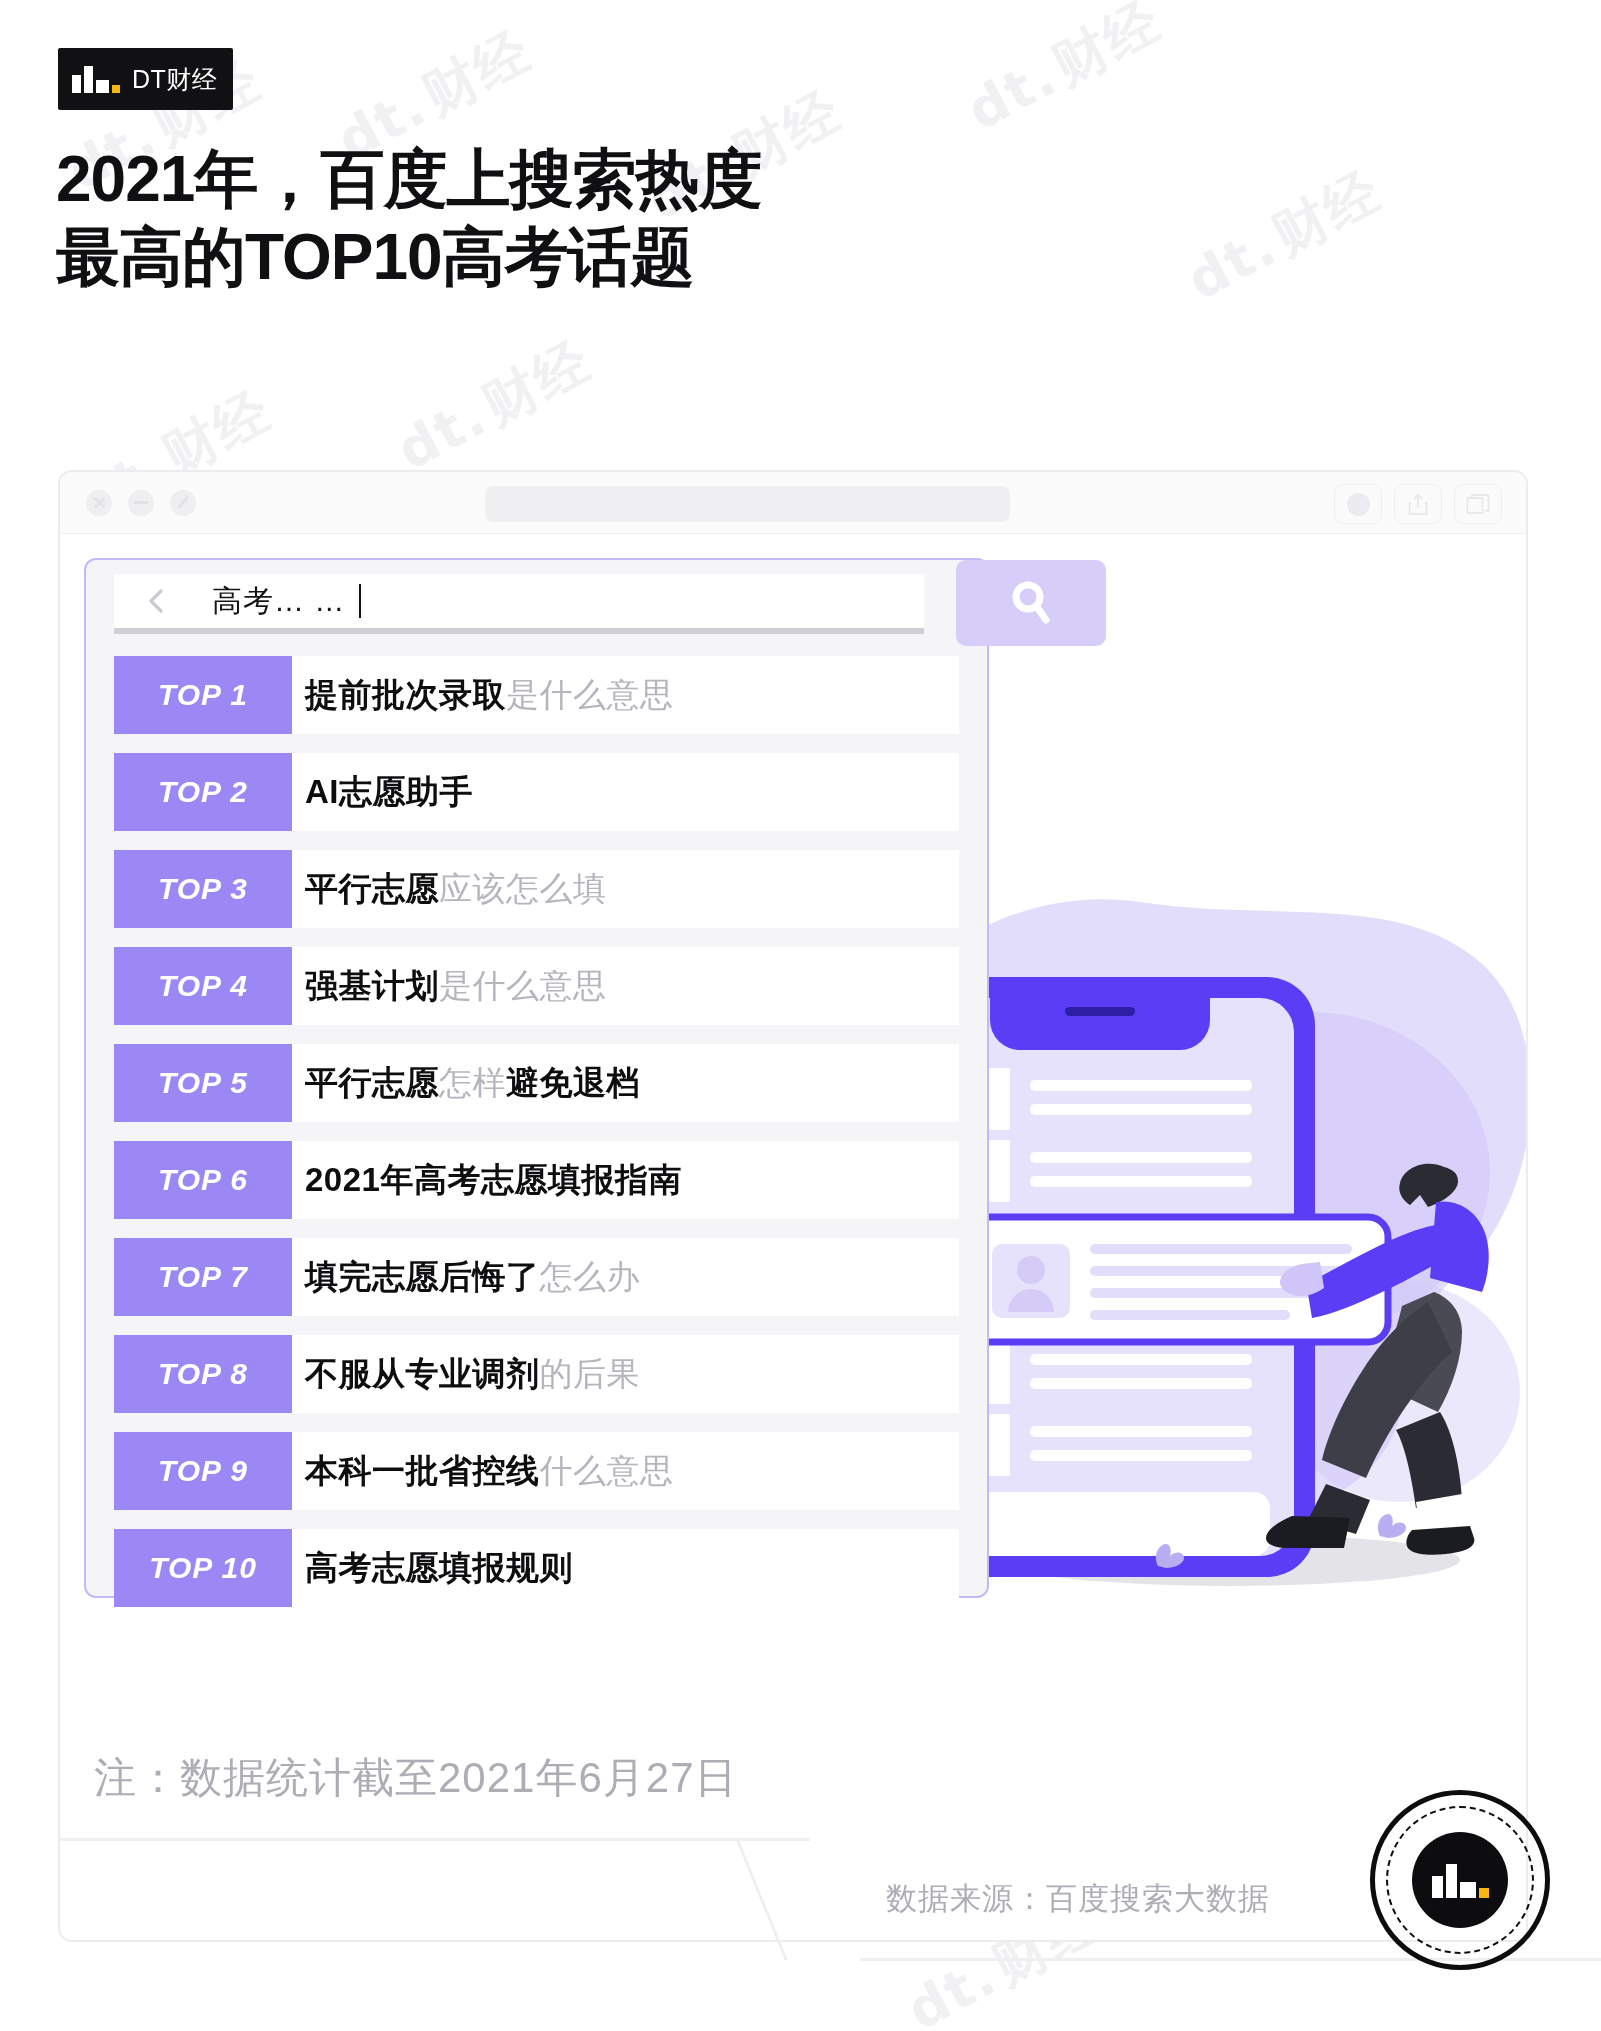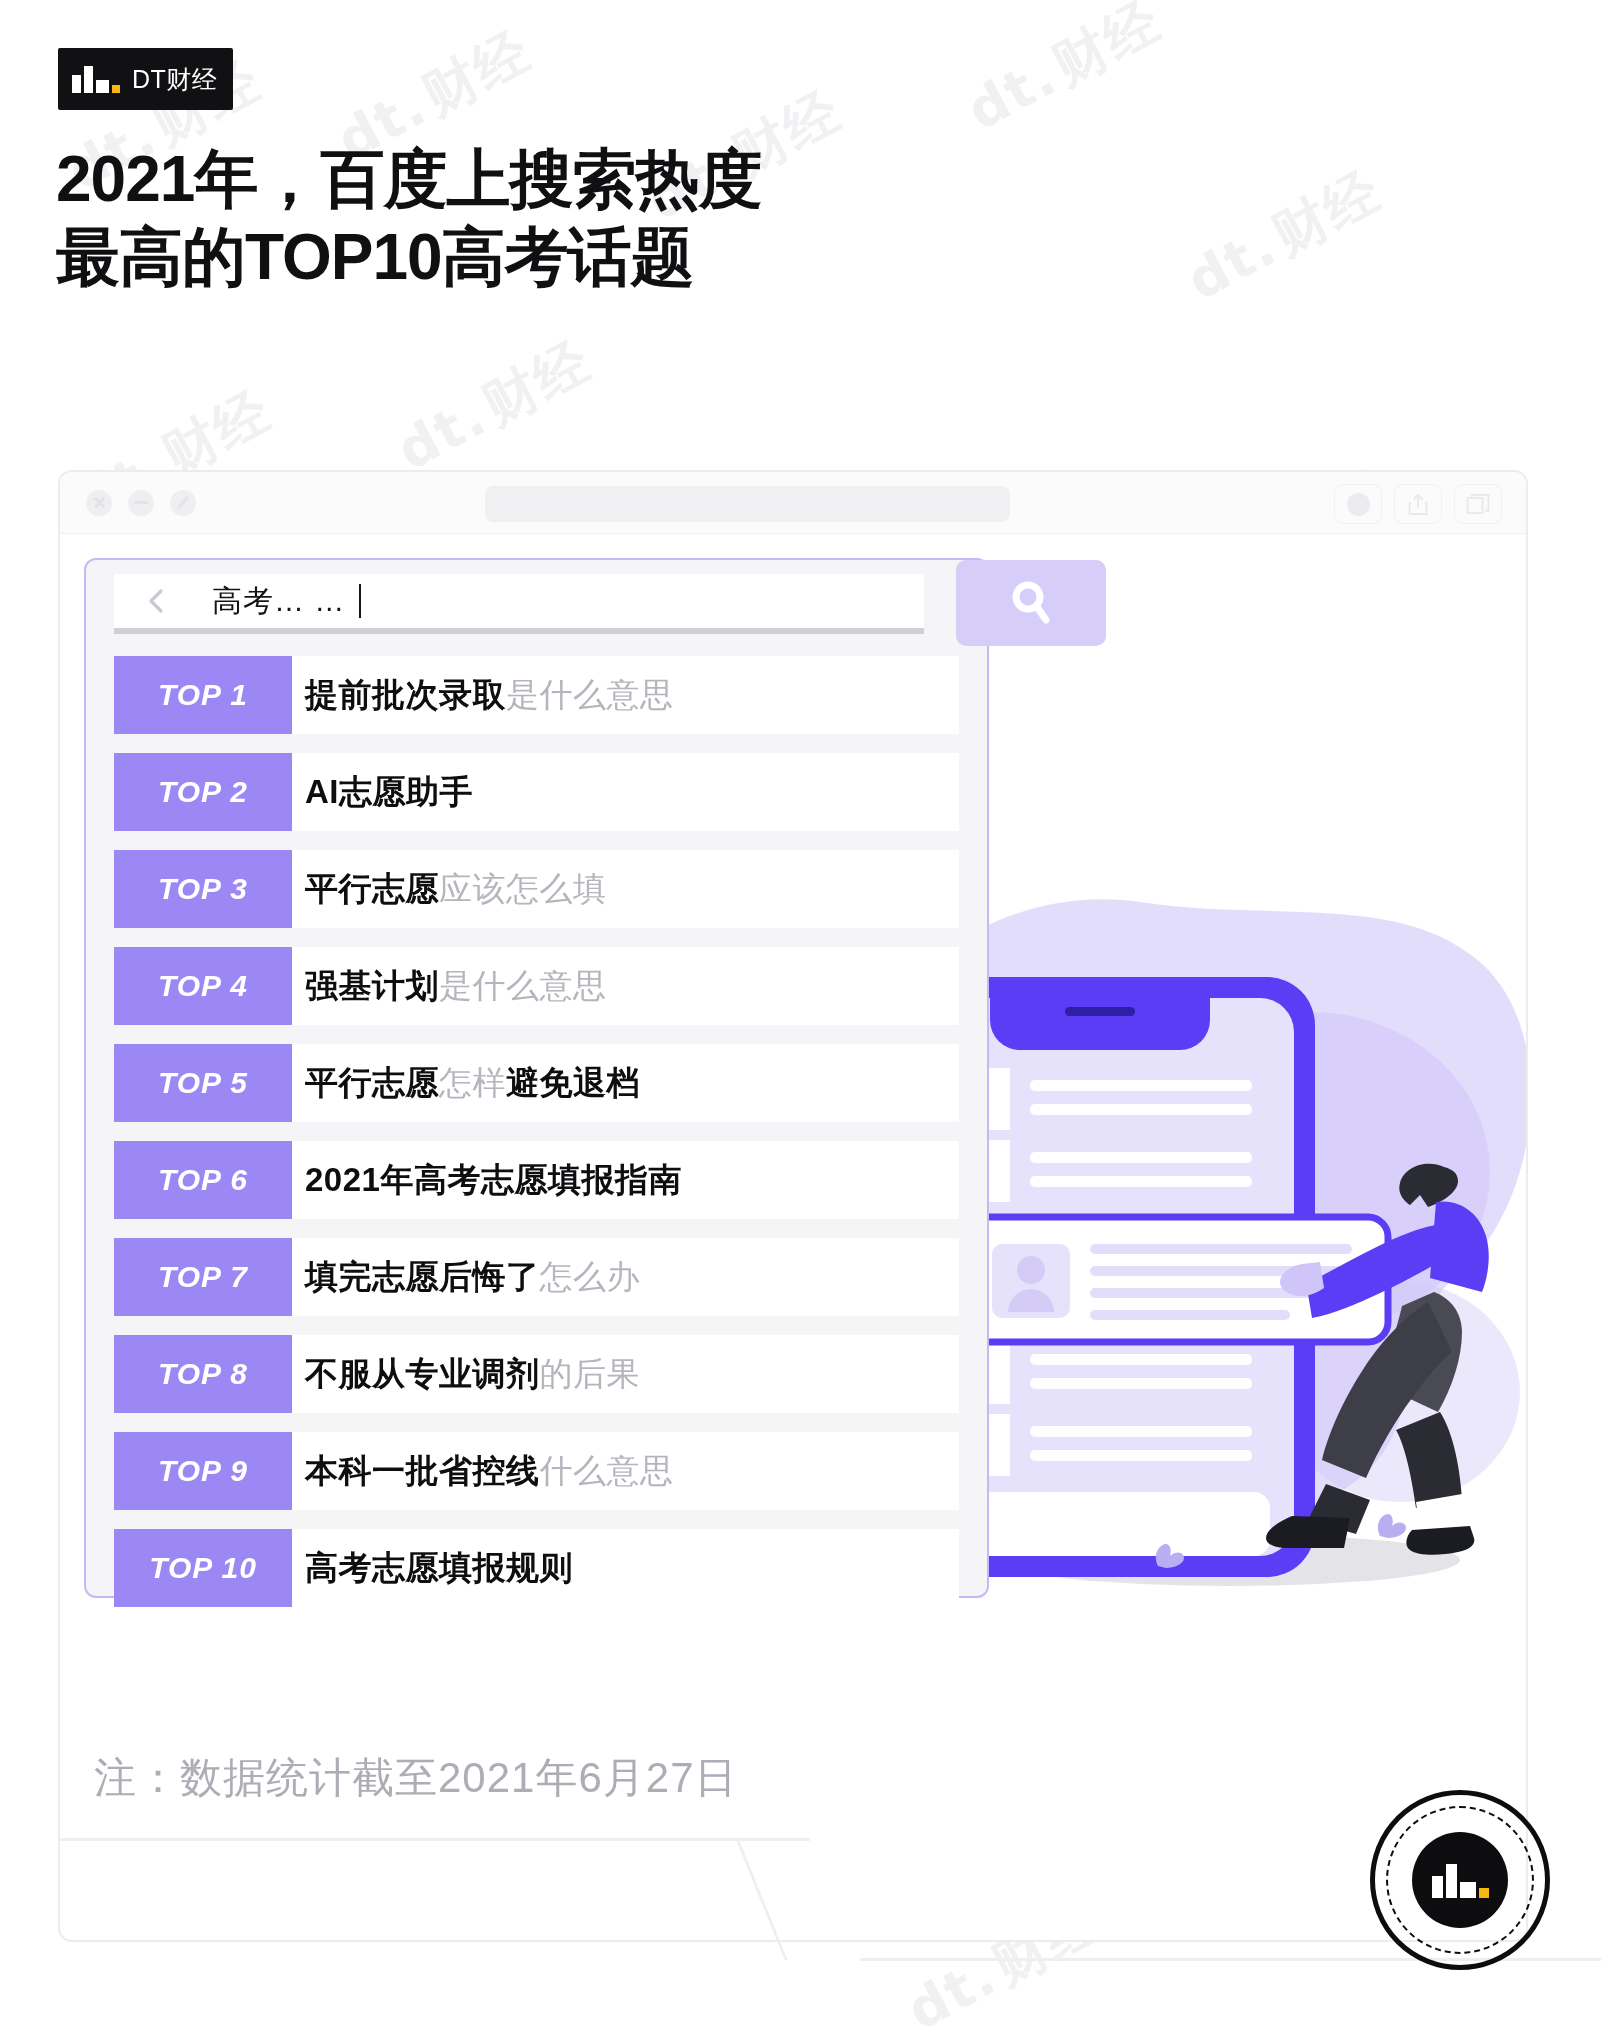--- a/index.html
+++ b/index.html
@@ -444,20 +444,21 @@
         </div>
       </div>
     </div>
   </div>
 
   <div class="footnote">注：数据统计截至2021年6月27日</div>
 
   <div class="footer-line-left"></div>
   <div class="footer-slant"></div>
   <div class="footer-line-bot"></div>
+  <div class="source">数据来源：百度搜索大数据</div>
 
   <div class="badge">
     <div class="ring"></div>
     <div class="ring-dot"></div>
     <div class="disc">
       <div class="badge-mark">
         <div class="bdg-col bdg-a"></div>
         <div class="bdg-col bdg-b"></div>
         <div class="bdg-col bdg-c"></div>
         <div class="bdg-dot"></div>

